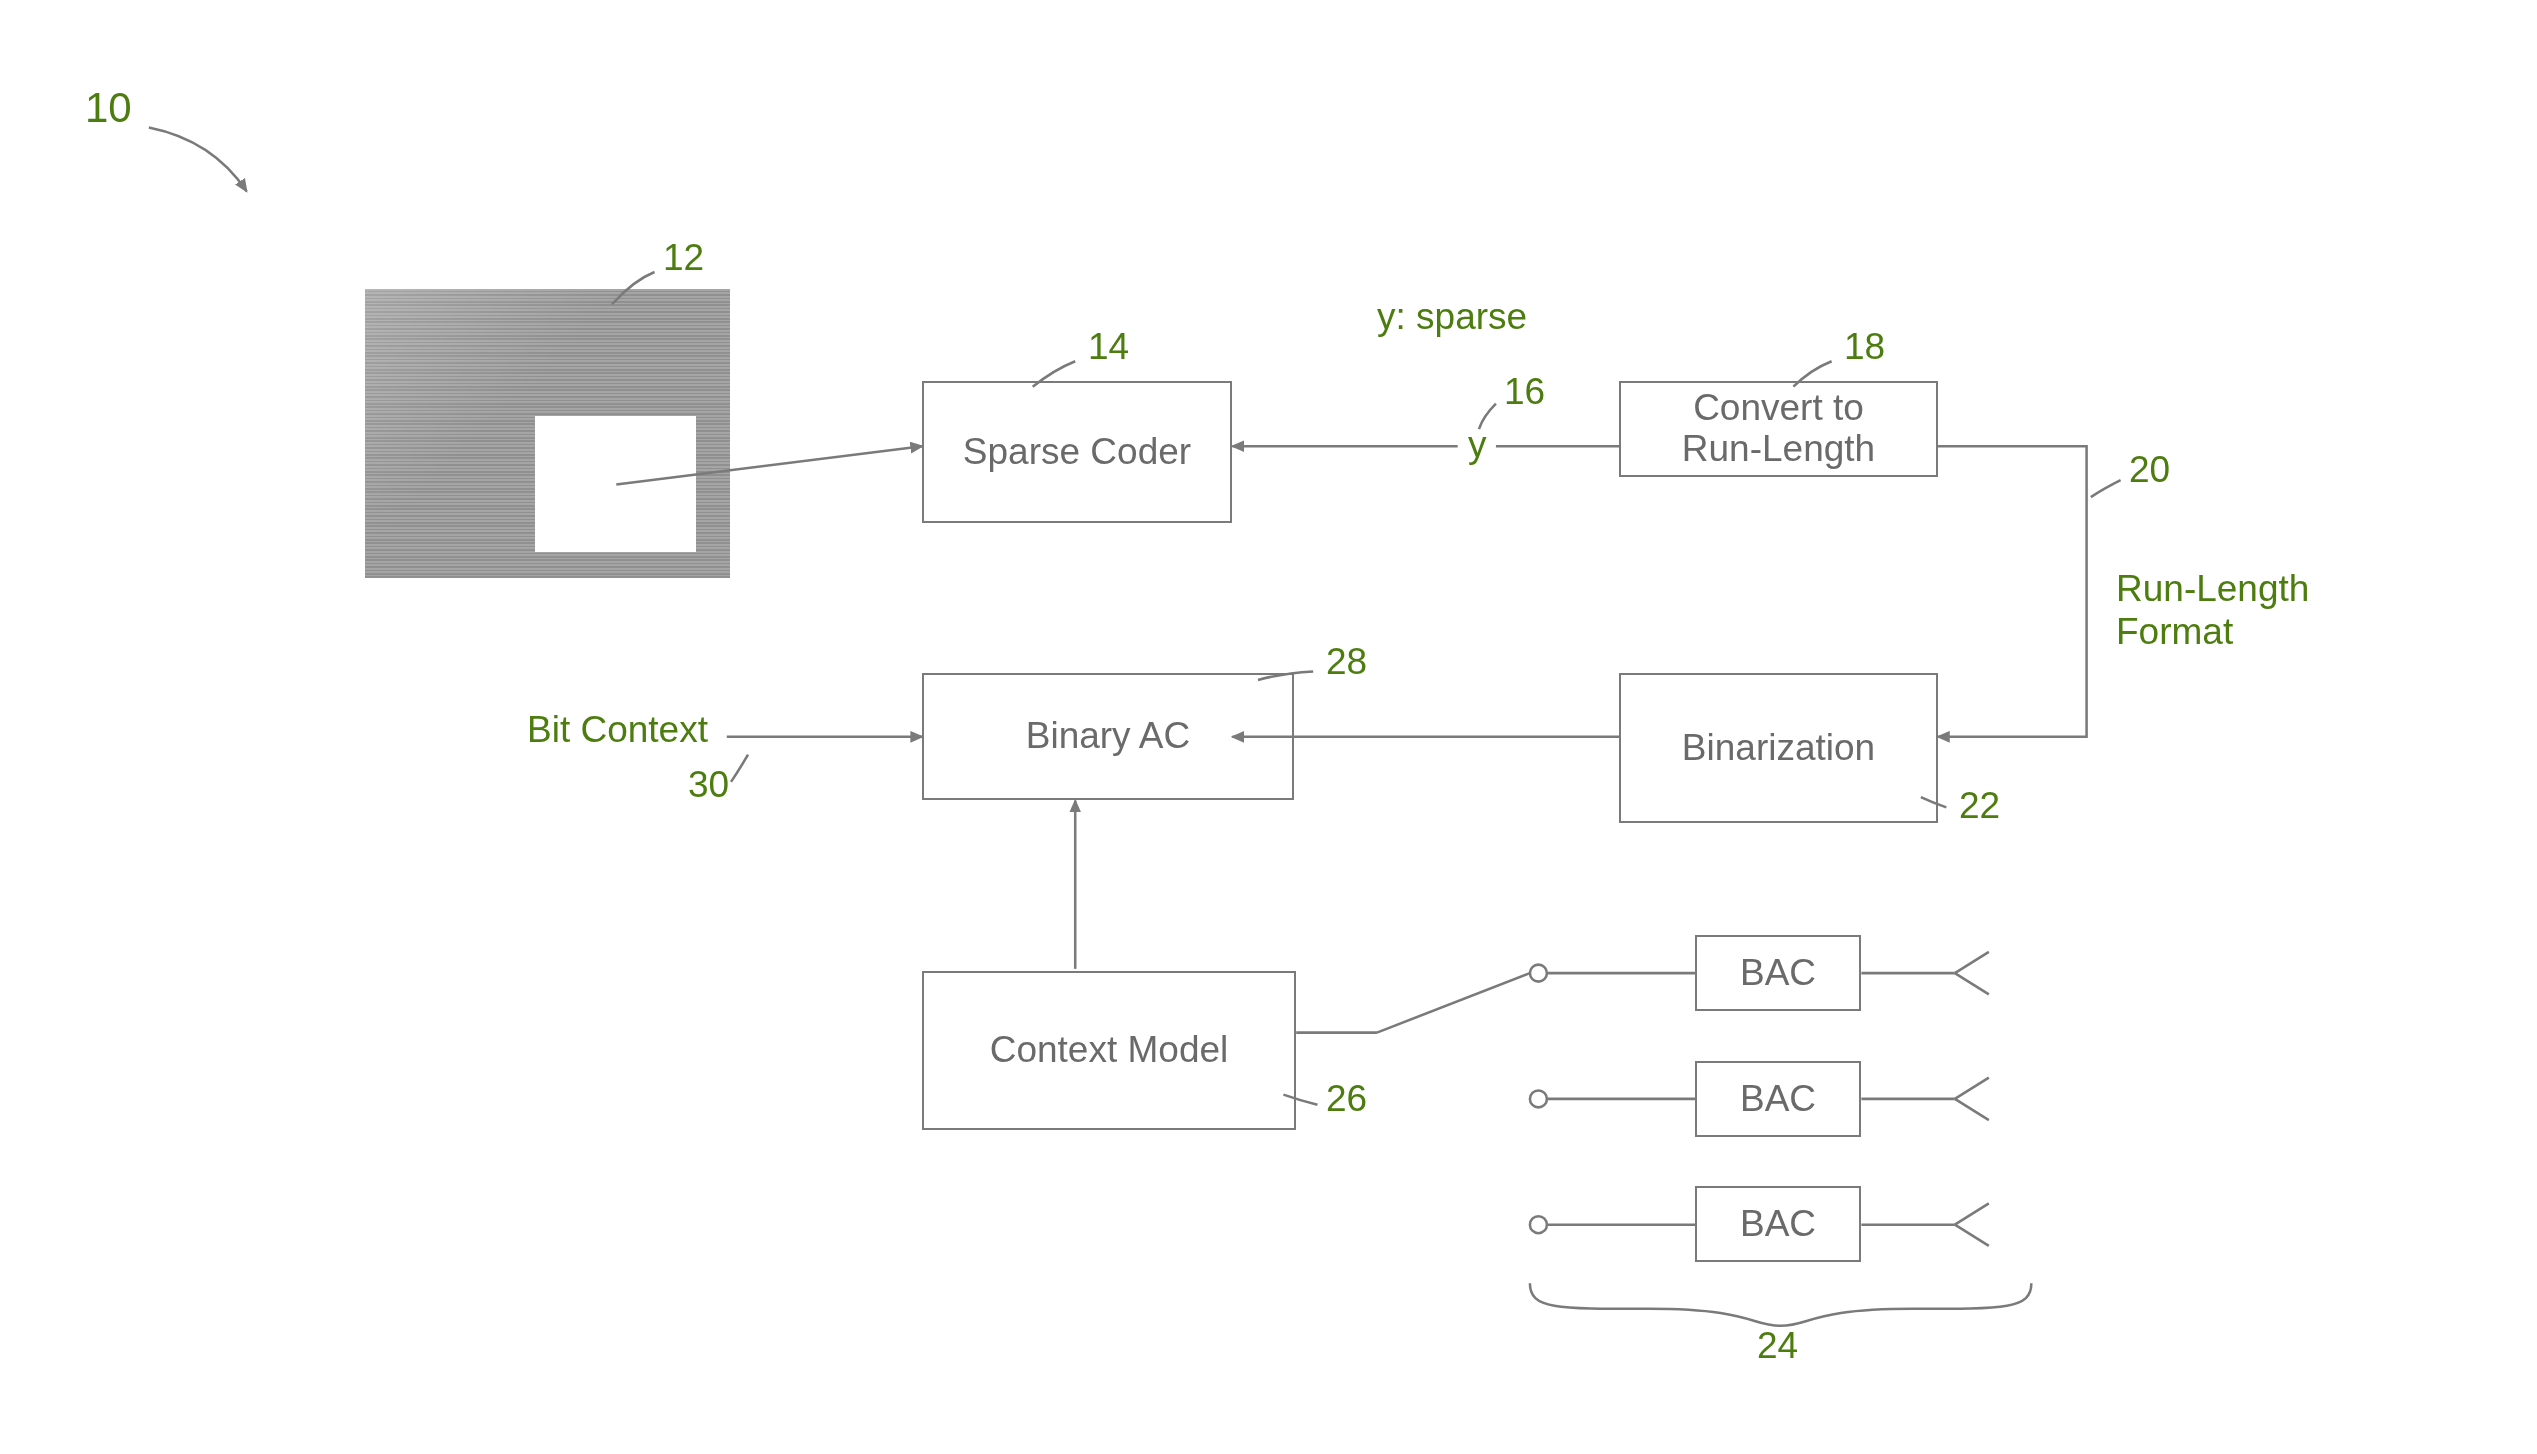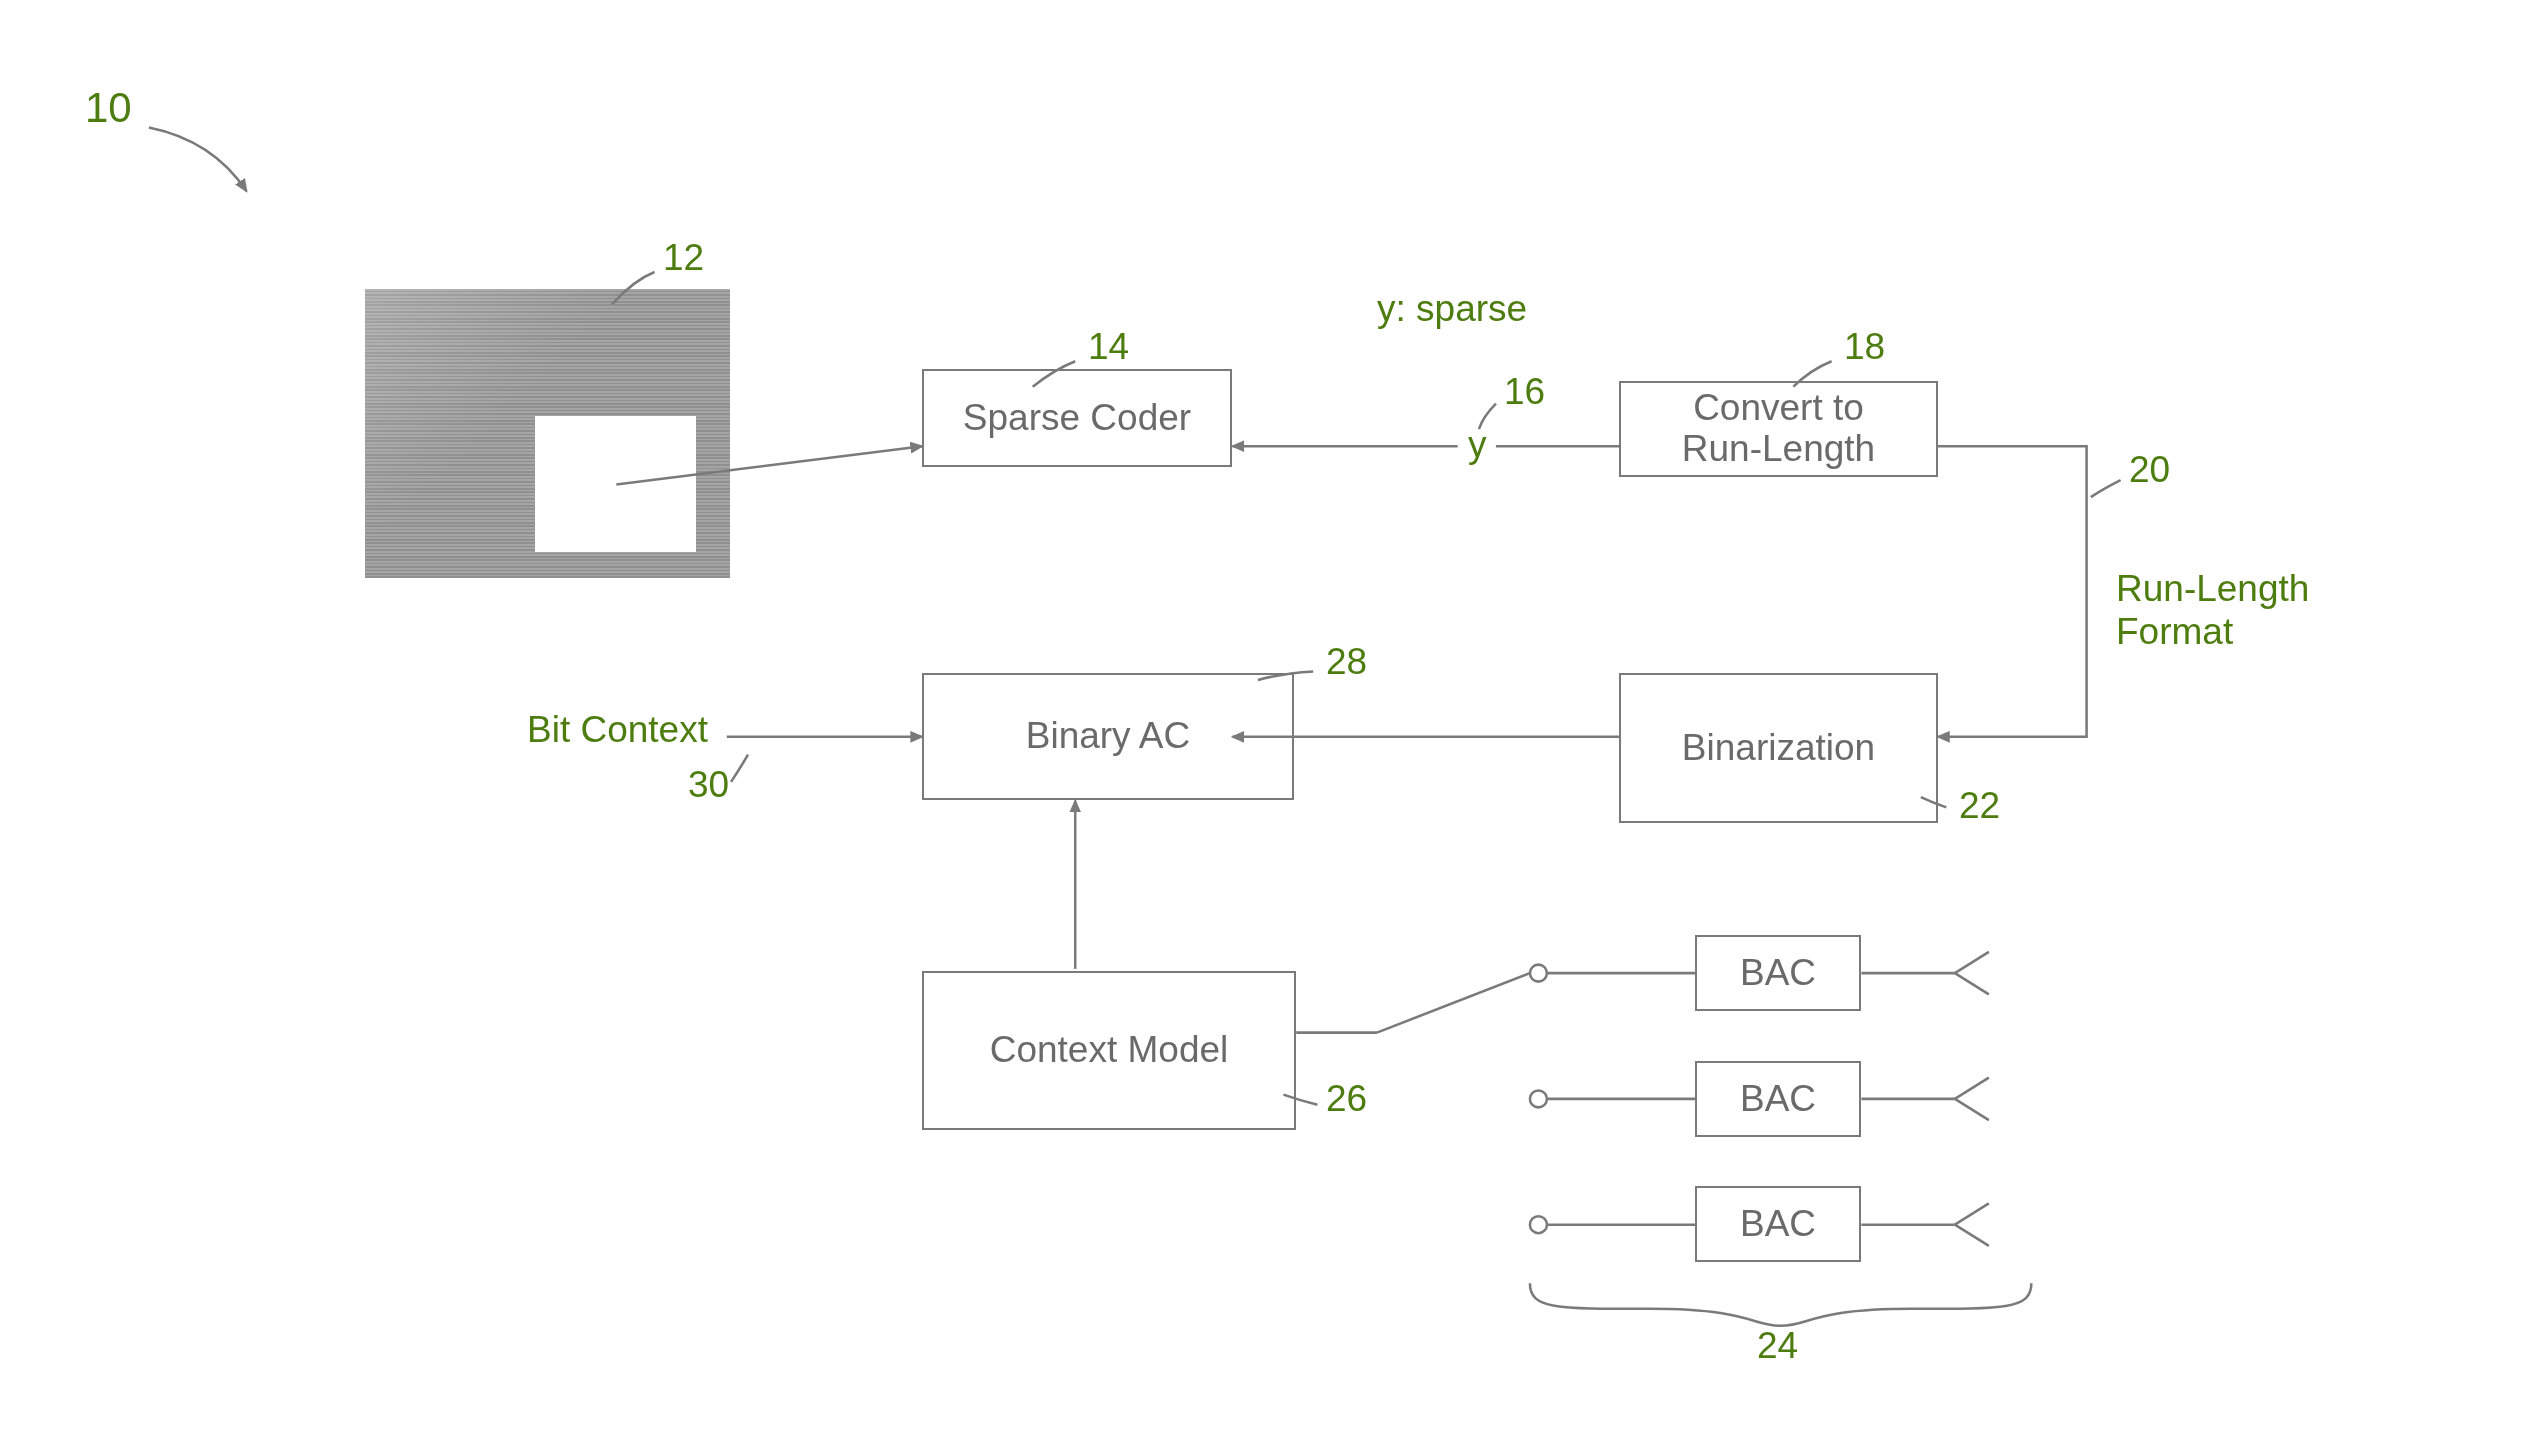--- a/index.html
+++ b/index.html
@@ -59,26 +59,26 @@
 </head>
 <body>
 
 <div class="texture" style="left:365px; top:289px; width:365px; height:289px;"></div>
 <div class="cutout" style="left:535px; top:416px; width:161px; height:136px;"></div>
 
 <span class="label" style="left:663px; top:238px;">12</span>
 
 <span class="label" style="left:85px; top:85px; font-size:42px;">10</span>
 
-<div class="box" style="left:922px; top:369px; width:310px; height:98px;">
+<div class="box" style="left:922px; top:381px; width:310px; height:142px;">
   <span>Sparse Coder</span>
 </div>
 <span class="label" style="left:1088px; top:327px;">14</span>
 
-<span class="label" style="left:1377px; top:289px;">y: sparse</span>
+<span class="label" style="left:1377px; top:297px;">y: sparse</span>
 
 <span class="label" style="left:1468px; top:425px;">y</span>
 <span class="label" style="left:1504px; top:372px;">16</span>
 
 <div class="box" style="left:1619px; top:381px; width:319px; height:96px;">
   <div>
     <div>Convert to</div>
     <div>Run-Length</div>
   </div>
 </div>

